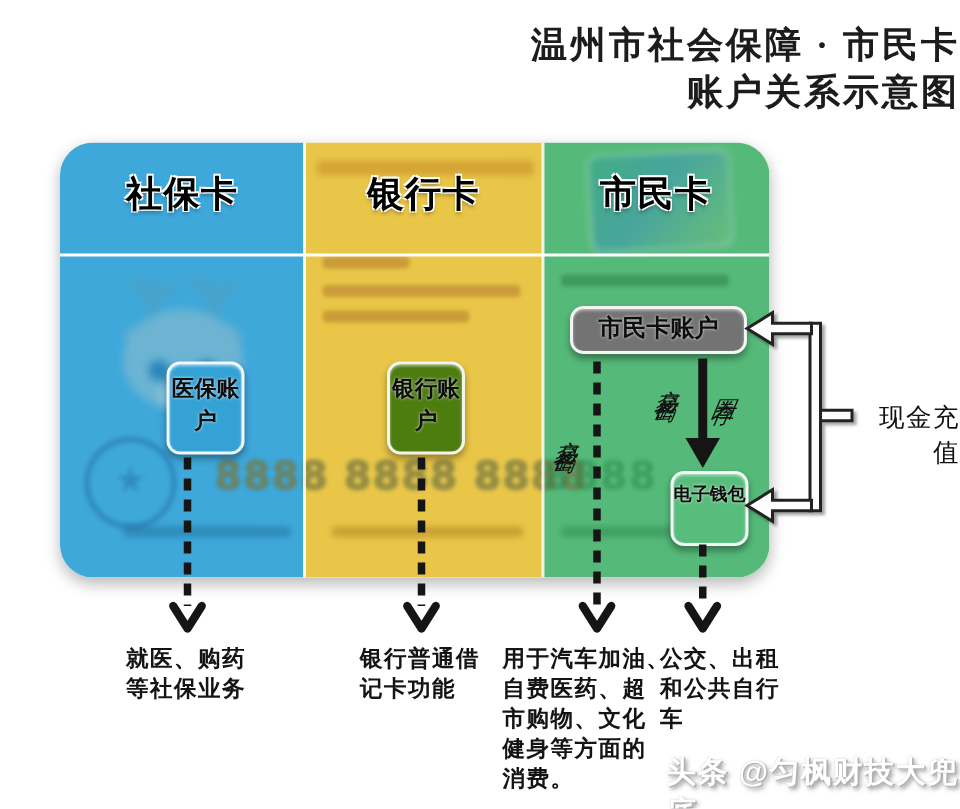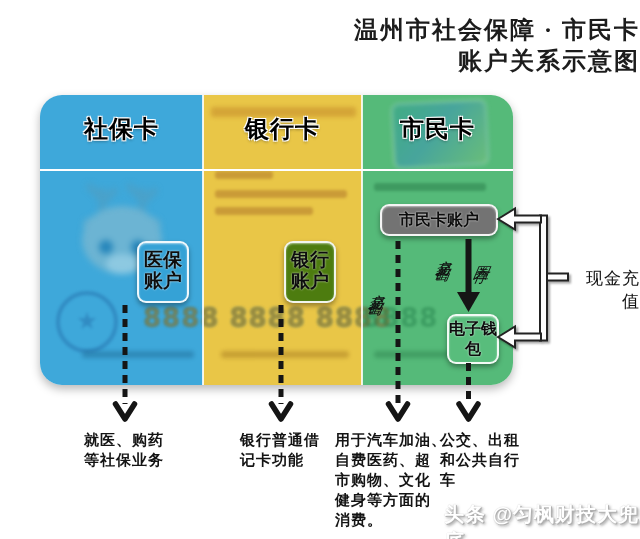--- a/index.html
+++ b/index.html
@@ -39,25 +39,25 @@
         opacity:.38;filter:blur(1.5px);text-align:center;line-height:52px;font-size:24px;color:#1d5f9e;}
   .mini-card{left:30px;top:6px;width:92px;height:62px;border-radius:8px;
      background:linear-gradient(130deg,#2e9e8e,#3b8fc0 45%,#7ec07a);
      border:2px solid rgba(255,255,255,.55);opacity:.5;filter:blur(2px);transform:rotate(-3deg);}
 
   
   .acct{border-radius:9px;border:2px solid rgba(255,255,255,.92);z-index:5;
      box-shadow:0 3px 5px rgba(0,0,0,.35),inset 0 1px 2px rgba(255,255,255,.55);
      color:#0d0d0d;font-weight:bold;text-align:center;word-break:break-all;
      text-shadow:0 0 2px rgba(255,255,255,.85);}
-  .acct-2line{width:48px;height:52px;font-size:19px;line-height:21px;padding-top:6px;margin-left:26px;}
+  .acct-2line{width:48px;height:52px;font-size:15px;line-height:21px;padding-top:6px;}
   #box-medical{left:71px;top:146px;background:#35a2d6;}
   #box-bank{left:218px;top:146px;background:#4d7c0f;}
   #box-citizen{left:340px;top:109px;width:114px;height:28px;font-size:16px;line-height:27px;background:#737373;}
-  #box-wallet{left:407px;top:219px;width:48px;height:43px;font-size:16px;line-height:20px;padding-top:3px;background:#58bd7c;}
+  #box-wallet{left:407px;top:219px;width:48px;height:43px;font-size:12px;line-height:20px;padding-top:3px;background:#58bd7c;}
 
   
   .vlabel{writing-mode:vertical-rl;text-orientation:upright;z-index:7;color:#111;
      font-family:"Liberation Serif","DejaVu Serif",serif;font-style:italic;
      letter-spacing:3px;transform:skewX(-10deg);}
   #lbl-pin-left{left:369px;top:283px;font-size:14px;}
   #lbl-pin-mid{left:436px;top:249px;font-size:14px;}
   #lbl-load{left:474px;top:254px;font-size:15px;}
   #lbl-recharge{left:572px;top:267px;font-size:17px;color:#111;z-index:7;
      font-family:"Liberation Serif","DejaVu Serif",serif;letter-spacing:1px;text-align:right;}

